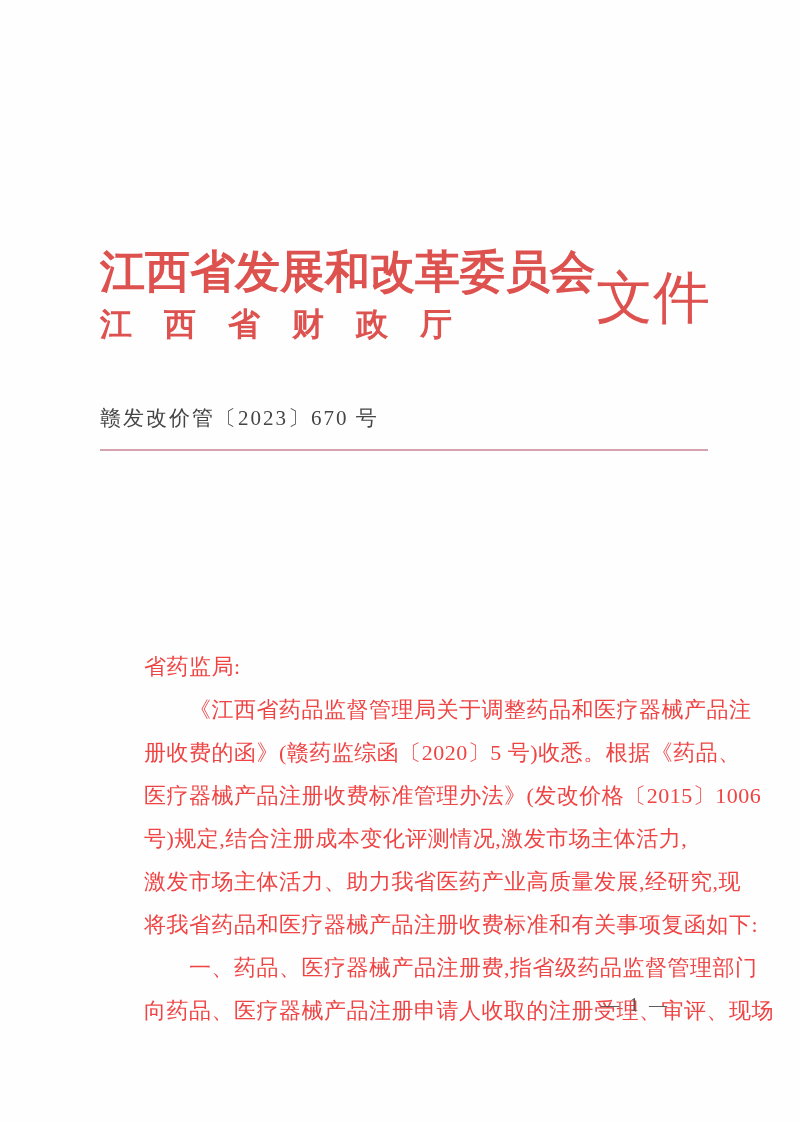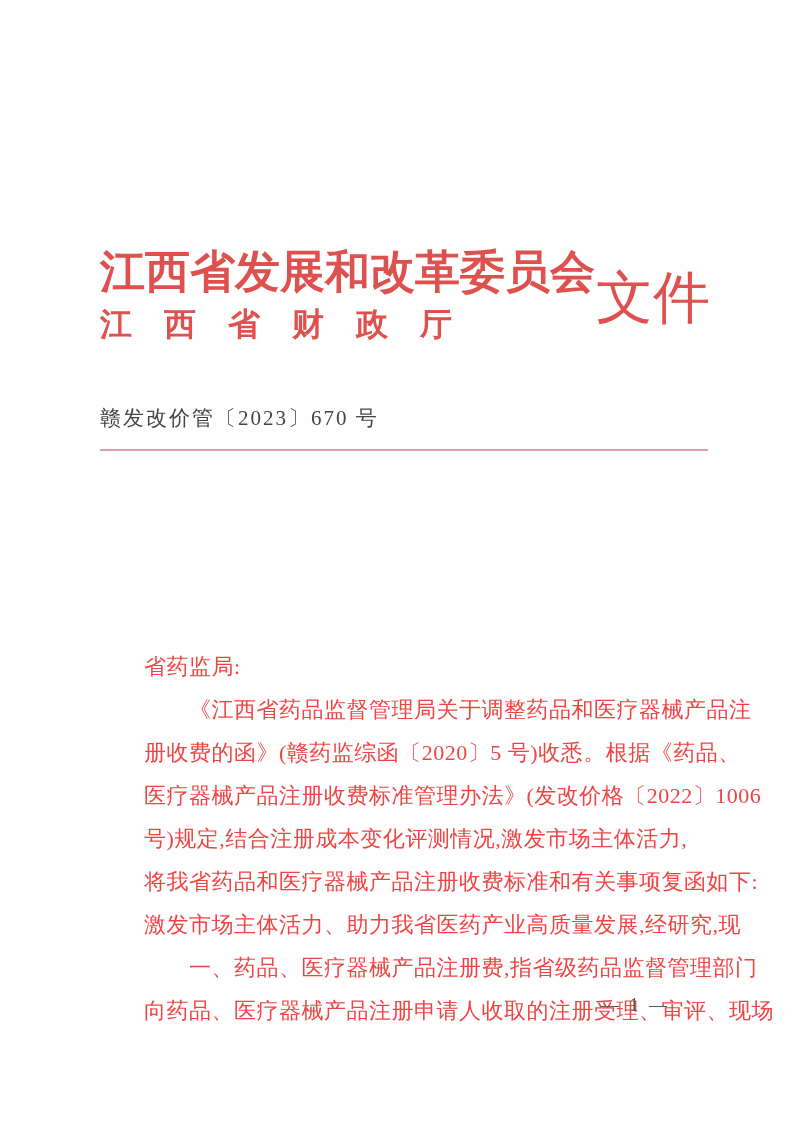--- a/index.html
+++ b/index.html
@@ -129,23 +129,23 @@
 
   <div class="doc-number">赣发改价管〔2023〕670 号</div>
 
   <div class="red-line"></div>
 
 
   <div class="body-block">
     <div class="body-line">省药监局:</div>
     <div class="body-line">　　《江西省药品监督管理局关于调整药品和医疗器械产品注</div>
     <div class="body-line">册收费的函》(赣药监综函〔2020〕5 号)收悉。根据《药品、</div>
-    <div class="body-line">医疗器械产品注册收费标准管理办法》(发改价格〔2022〕1006</div>
+    <div class="body-line">医疗器械产品注册收费标准管理办法》(发改价格〔2015〕1006</div>
     <div class="body-line">号)规定,结合注册成本变化评测情况,激发市场主体活力,</div>
+    <div class="body-line">激发市场主体活力、助力我省医药产业高质量发展,经研究,现</div>
     <div class="body-line">将我省药品和医疗器械产品注册收费标准和有关事项复函如下:</div>
-    <div class="body-line">激发市场主体活力、助力我省医药产业高质量发展,经研究,现</div>
     <div class="body-line">　　一、药品、医疗器械产品注册费,指省级药品监督管理部门</div>
     <div class="body-line">向药品、医疗器械产品注册申请人收取的注册受理、审评、现场</div>
   </div>
 
   <div class="page-number">— 1 —</div>
 
 </div>
 
 </body></html>

